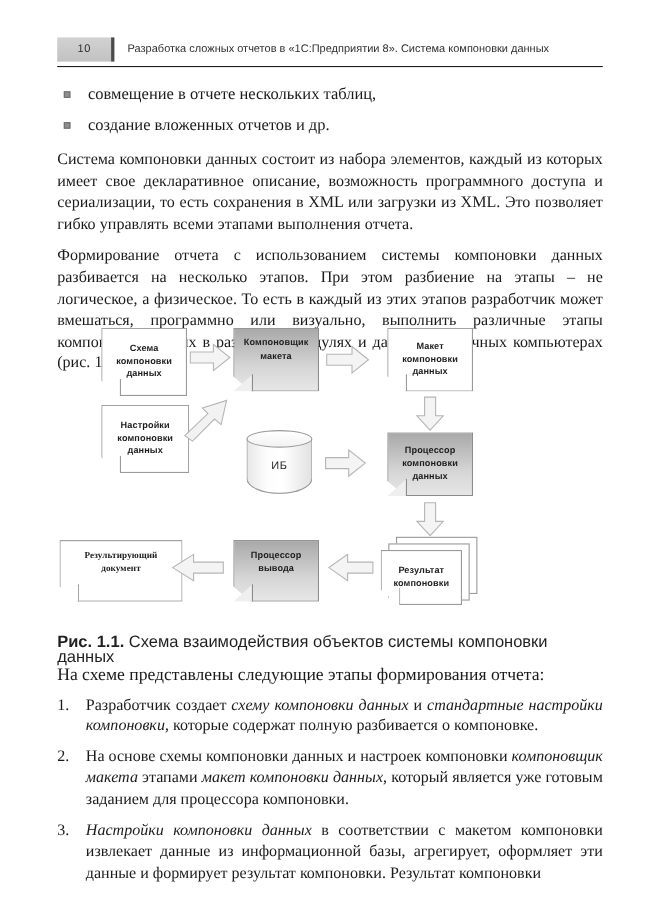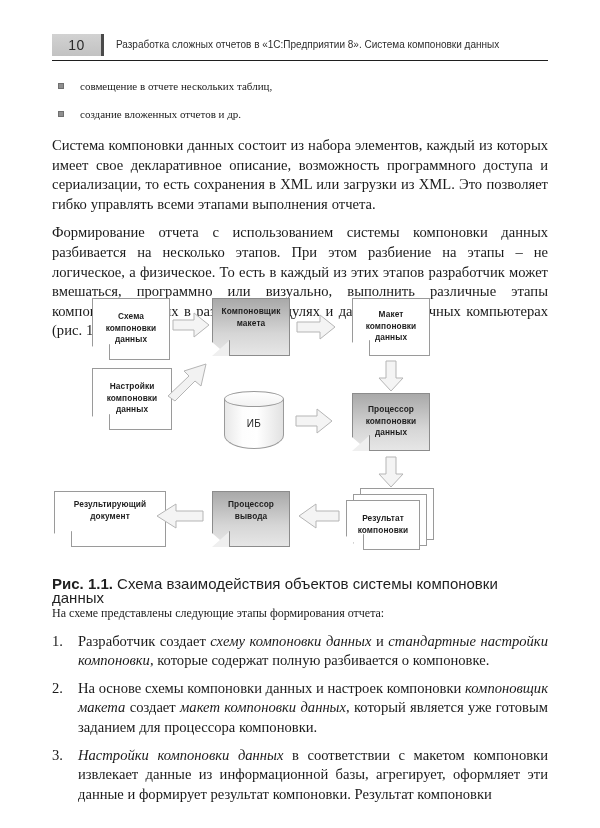--- a/index.html
+++ b/index.html
@@ -39,21 +39,21 @@
     height: 22px;
     background: linear-gradient(to bottom, #d2d2d2 0%, #c2c2c2 100%);
     border-right: 3px solid #4a4a4a;
     box-sizing: border-box;
   }
   .pagenum {
     display: block;
     text-align: center;
     line-height: 22px;
     font-family: "Liberation Sans", "DejaVu Sans", sans-serif;
-    font-size: 14px;
+    font-size: 10px;
     color: #2b2b2b;
     letter-spacing: 0.5px;
   }
   .header-title {
     position: absolute;
     left: 64px;
     top: 2px;
     width: 432px;
     font-family: "Liberation Sans", "DejaVu Sans", sans-serif;
     font-size: 10px;
@@ -79,21 +79,21 @@
   }
 
   ul.bullets {
     list-style: none;
     margin: 0 0 10px 0;
     padding: 0;
   }
   ul.bullets li {
     position: relative;
     padding-left: 28px;
-    font-size: 11px;
+    font-size: 15px;
     line-height: 24px;
     margin-bottom: 4px;
   }
   ul.bullets li .sq {
     position: absolute;
     left: 6px;
     top: 9px;
     width: 6px;
     height: 6px;
     background: #8f8f8f;
@@ -250,21 +250,21 @@
 
   
   .lower {
     position: absolute;
     left: 52px;
     top: 604px;
     width: 496px;
   }
   .lower p.intro {
     margin: 0 0 8px 0;
-    font-size: 12px;
+    font-size: 16px;
     line-height: 19.6px;
   }
   ol.steps {
     list-style: none;
     margin: 0;
     padding: 0;
     counter-reset: step;
   }
   ol.steps li {
     position: relative;
@@ -403,21 +403,21 @@
         <div class="shadow"></div>
         <div class="face"></div>
         <div class="fold"></div>
         <div class="label">
           <span>Процессор</span><br>
           <span>вывода</span>
         </div>
       </div>
     </div>
 
-    <div class="node" style="left:2px; top:203px; width:112px; height:56px;">
+    <div class="node" style="left:2px; top:203px; width:112px; height:56px;font-family:Liberation Serif, serif;">
       <div class="doc topalign">
         <div class="shadow"></div>
         <div class="face"></div>
         <div class="fold"></div>
         <div class="label">
           <span>Результирующий</span><br>
           <span>документ</span>
         </div>
       </div>
     </div>
@@ -479,21 +479,21 @@
 
   <div class="lower">
     <p class="intro">На схеме представлены следующие этапы формирования отчета:</p>
     <ol class="steps">
       <li>
         <span class="num">1.</span>
         <span class="rich"><span>Разработчик создает </span><i class="it">схему компоновки данных</i><span> и </span><i class="it">стандартные настройки компоновки</i><span>, которые содержат полную разбивается о компоновке.</span></span>
       </li>
       <li>
         <span class="num">2.</span>
-        <span class="rich"><span>На основе схемы компоновки данных и настроек компоновки </span><i class="it">компоновщик макета</i><span> создает </span><i class="it">макет компоновки данных</i><span>, который является уже готовым заданием для процессора компоновки.</span></span>
+        <span class="rich"><span>На основе схемы компоновки данных и настроек компоновки </span><i class="it">компоновщик макета</i><span> этапами </span><i class="it">макет компоновки данных</i><span>, который является уже готовым заданием для процессора компоновки.</span></span>
       </li>
       <li>
         <span class="num">3.</span>
         <span class="rich"><i class="it">Настройки компоновки данных</i><span> в соответствии с макетом компоновки извлекает данные из информационной базы, агрегирует, оформляет эти данные и формирует результат компоновки. Результат компоновки</span></span>
       </li>
     </ol>
   </div>
 
 </div>
 

